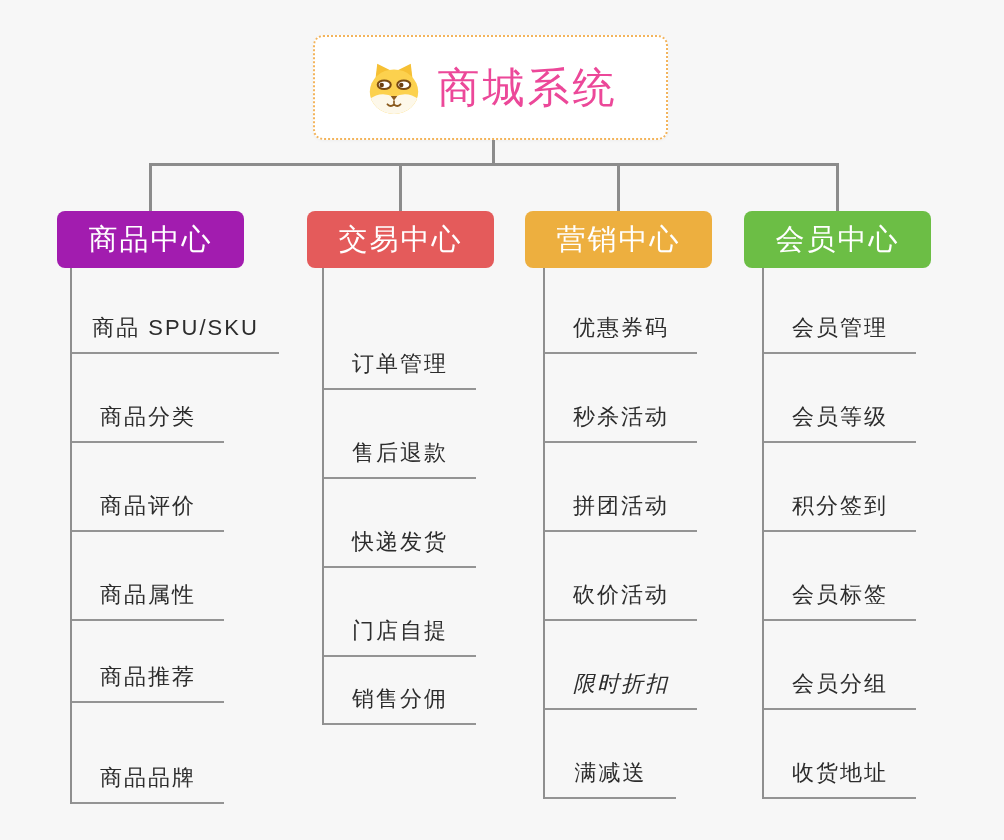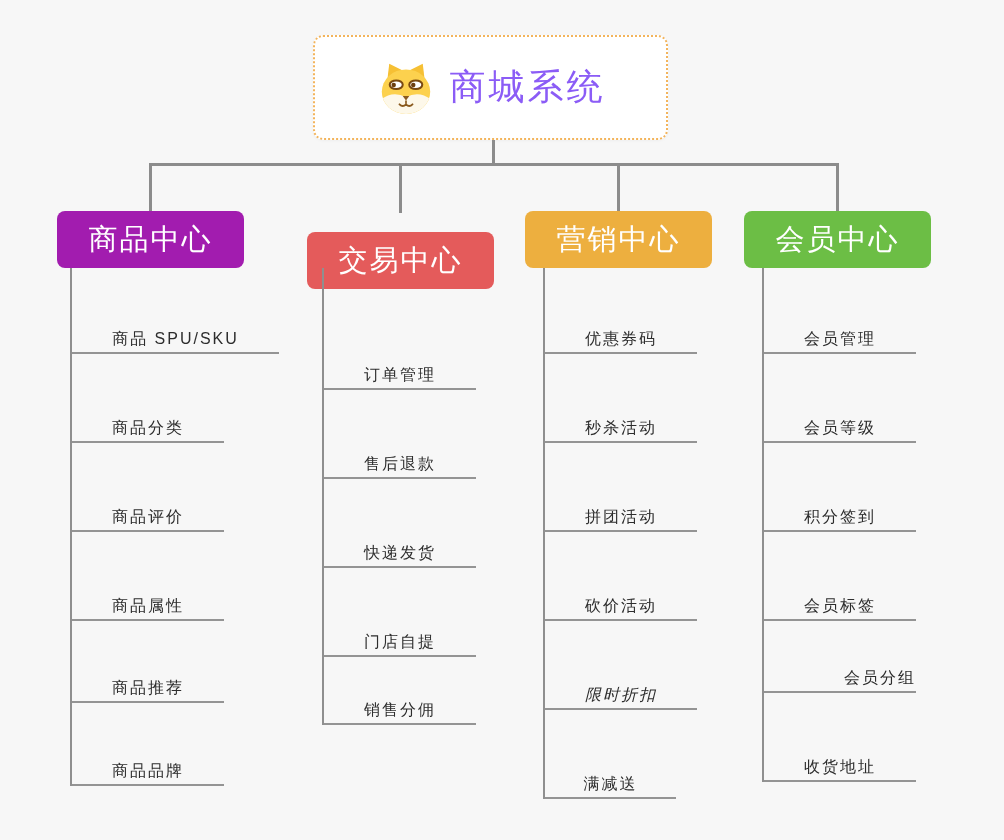--- a/index.html
+++ b/index.html
@@ -20,23 +20,23 @@
     width:355px;height:105px;
     background:#ffffff;
     border:2px dotted #f3b45b;
     border-radius:10px;
     box-sizing:border-box;
     display:flex;align-items:center;justify-content:center;
     gap:14px;
     box-shadow:0 1px 3px rgba(0,0,0,0.04);
   }
   .root-title{
-    font-size:36px;
+    font-size:42px;
     letter-spacing:3px;
-    color:#8b5cf6;
+    color:#ec4899;
     white-space:nowrap;
   }
   .dog{display:flex;align-items:center;}
   
   .line{position:absolute;background:#8c8c8c;}
   .stem{width:3px;}
   .bus{height:3px;}
   .drop{width:3px;}
   
   .branch-box{
@@ -57,24 +57,24 @@
   }
   .item{
     display:flex;
     align-items:flex-end;
     justify-content:center;
     border-bottom:2px solid #949494;
     box-sizing:border-box;
     cursor:pointer;
   }
   .item span{
-    font-size:16px;
+    font-size:22px;
     letter-spacing:2px;
     color:#2d2d2d;
-    padding-bottom:2px;
+    padding-bottom:9px;
     white-space:nowrap;
   }
 </style>
 </head>
 <body>
 
 <div class="canvas">
 
   <div class="root-node">
     <span class="dog">
@@ -115,26 +115,26 @@
         </div>
         <div class="item" style="height: 89px; width: 152px;">
           <span>商品评价</span>
         </div>
         <div class="item" style="height: 89px; width: 152px;">
           <span>商品属性</span>
         </div>
         <div class="item" style="height: 82px; width: 152px;">
           <span>商品推荐</span>
         </div>
-        <div class="item" style="height: 83px; width: 152px;">
+        <div class="item" style="height: 101px; width: 152px;">
           <span>商品品牌</span>
         </div>
       </div>
       <div class="line drop" style="left: 398.5px; top: 163px; height: 50px;"></div>
-      <div class="branch-box" style="left: 307px; top: 211px; background: rgb(228, 91, 91); margin-top: 21px;">交易中心</div>
+      <div class="branch-box" style="left: 307px; top: 211px; background: rgb(228, 91, 91);">交易中心</div>
       <div class="column" style="left: 322px; top: 268px;">
         <div class="item" style="height: 86px; width: 152px; margin-top: 36px;">
           <span>订单管理</span>
         </div>
         <div class="item" style="height: 89px; width: 152px;">
           <span>售后退款</span>
         </div>
         <div class="item" style="height: 89px; width: 152px;">
           <span>快递发货</span>
         </div>
@@ -175,21 +175,21 @@
         </div>
         <div class="item" style="height: 89px; width: 152px;">
           <span>会员等级</span>
         </div>
         <div class="item" style="height: 89px; width: 152px;">
           <span>积分签到</span>
         </div>
         <div class="item" style="height: 89px; width: 152px;">
           <span>会员标签</span>
         </div>
-        <div class="item" style="height: 72px; width: 152px; justify-content: flex-end;">
+        <div class="item" style="height: 89px; width: 152px;">
           <span>会员分组</span>
         </div>
         <div class="item" style="height: 89px; width: 152px;">
           <span>收货地址</span>
         </div>
       </div>
     </div>
 
 </div>
 

